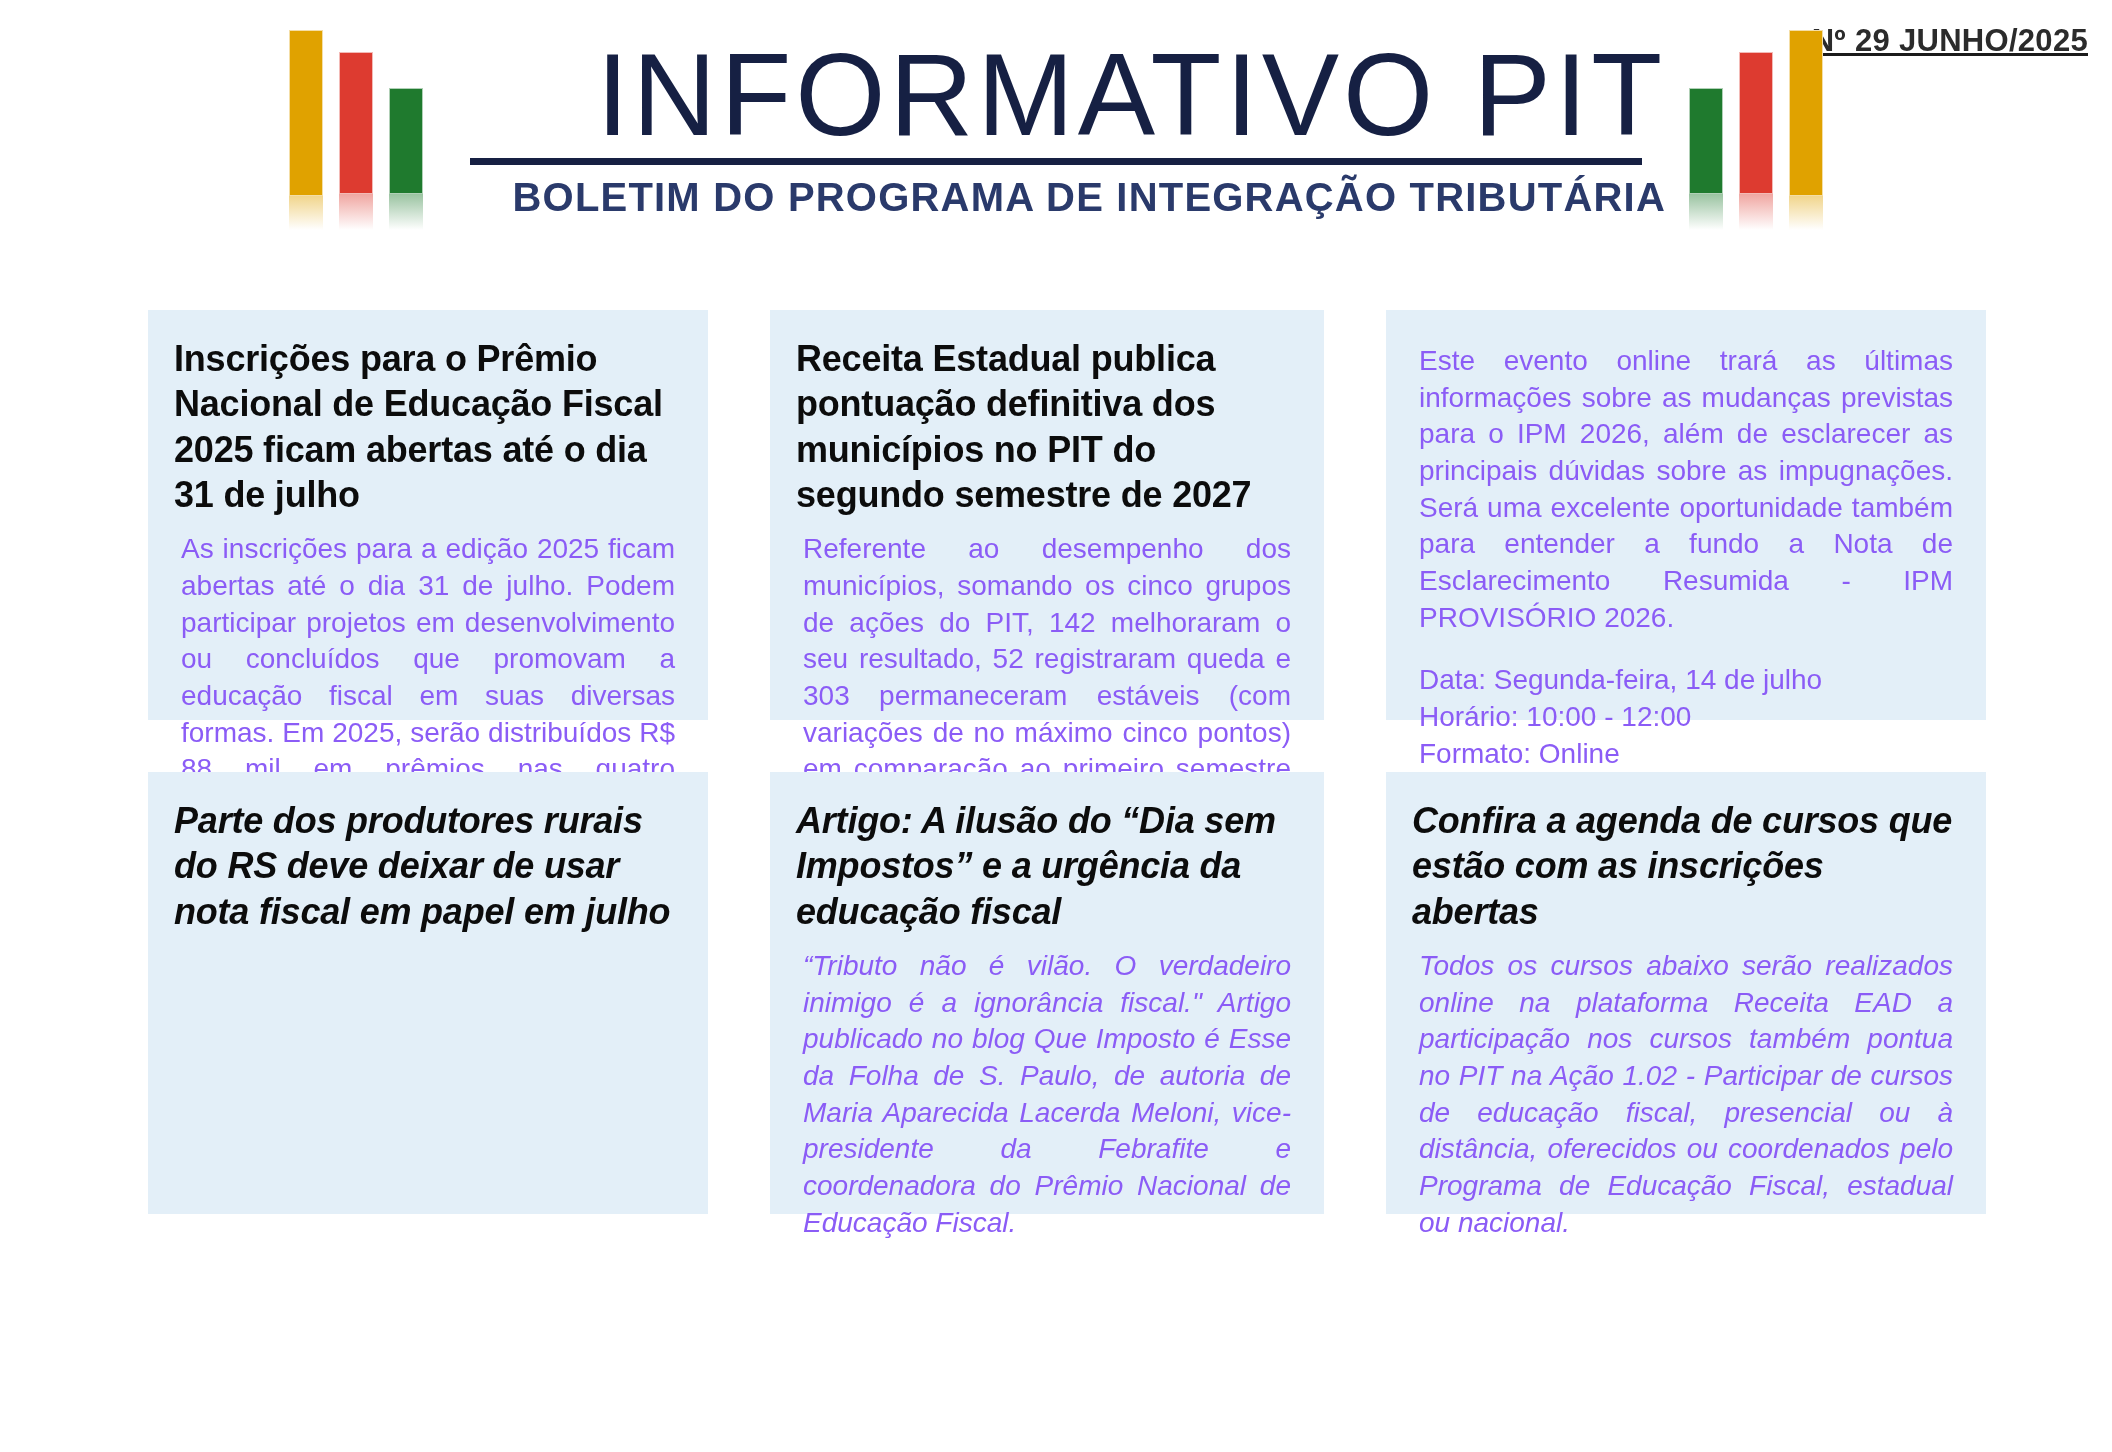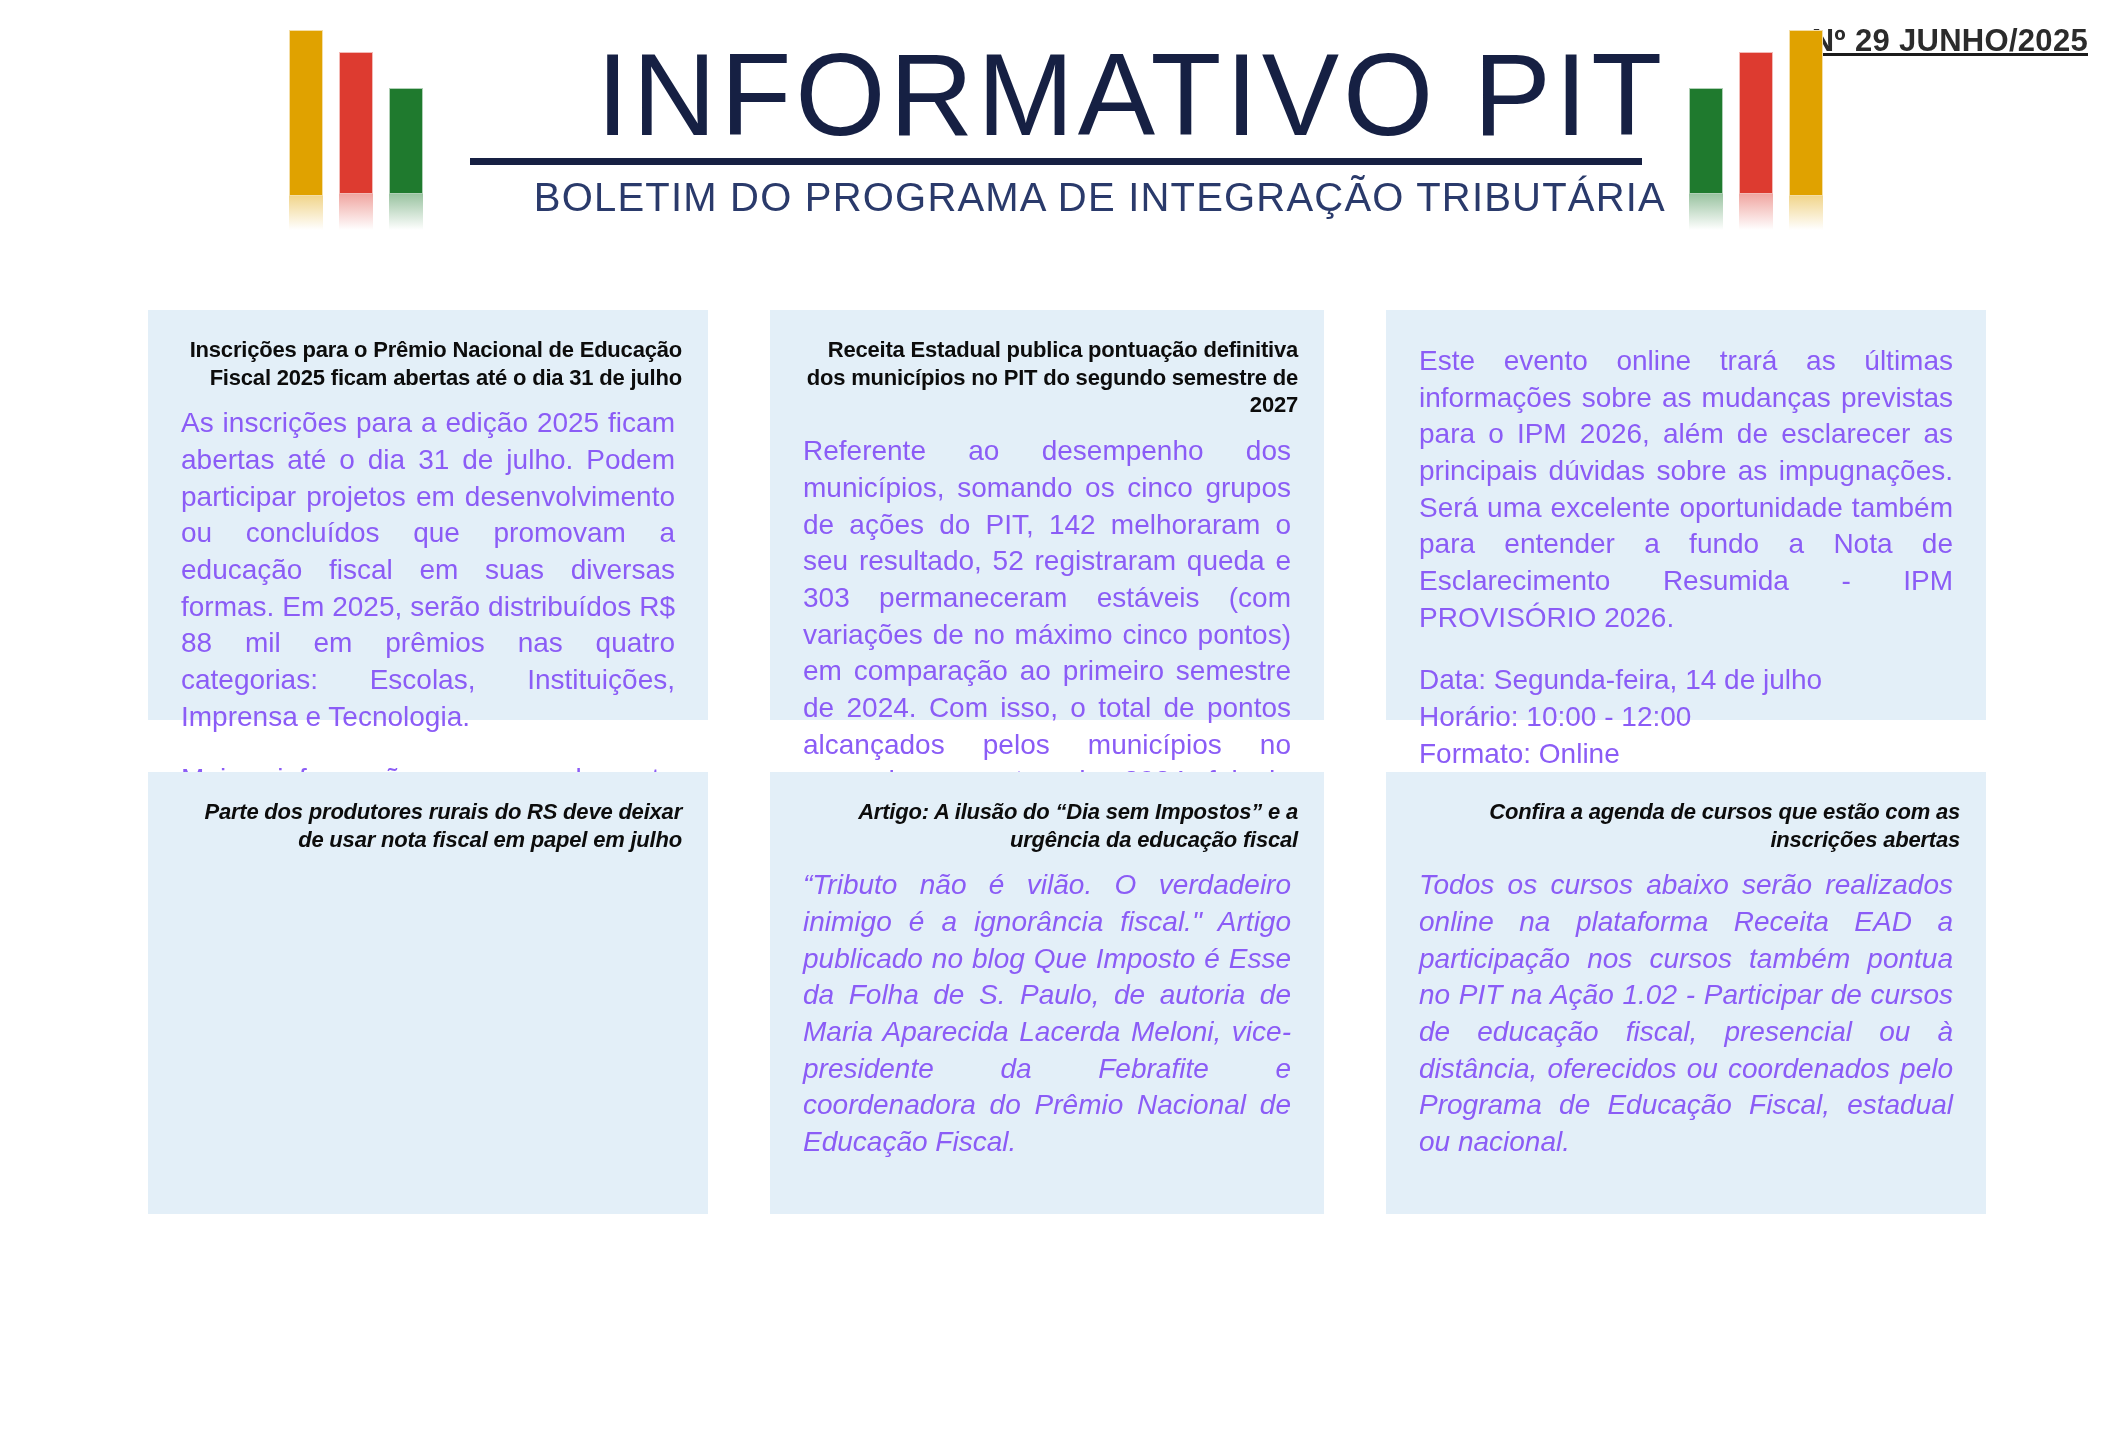--- a/index.html
+++ b/index.html
@@ -103,21 +103,21 @@
     white-space: nowrap;
   }
   .brand-rule {
     height: 7px;
     background: #162043;
     margin: 4px 24px 10px 24px;
   }
   .brand-subtitle {
     font-size: 40px;
     line-height: 1.1;
-    font-weight: 400;
+    font-weight: 700;
     letter-spacing: 1.2px;
     color: #2a3a6b;
     white-space: nowrap;
   }
 
   
   .grid {
     position: absolute;
     top: 310px;
     left: 148px;
@@ -129,24 +129,24 @@
   }
   .card {
     background: #e3eff8;
     padding: 26px 26px 24px 26px;
     box-sizing: border-box;
   }
   .card.top { height: 410px; }
   .card.bottom { height: 442px; font-style: italic; }
 
   .card-title {
-    font-size: 22px;
+    font-size: 36px;
     line-height: 1.26;
     font-weight: 700;
-    text-align: right;
+    text-align: left;
     color: #0c0c0c;
     letter-spacing: -0.2px;
     margin: 0 0 14px 0;
   }
   .card-body {
     font-size: 28px;
     line-height: 1.31;
     text-align: justify;
     text-justify: inter-word;
     color: #8b5cf6;

